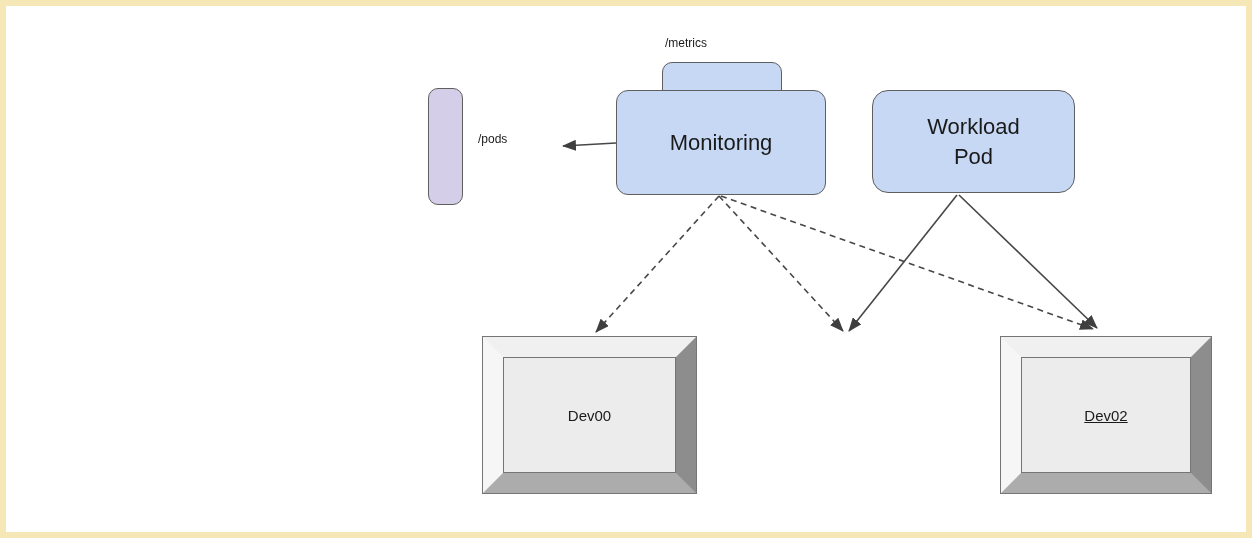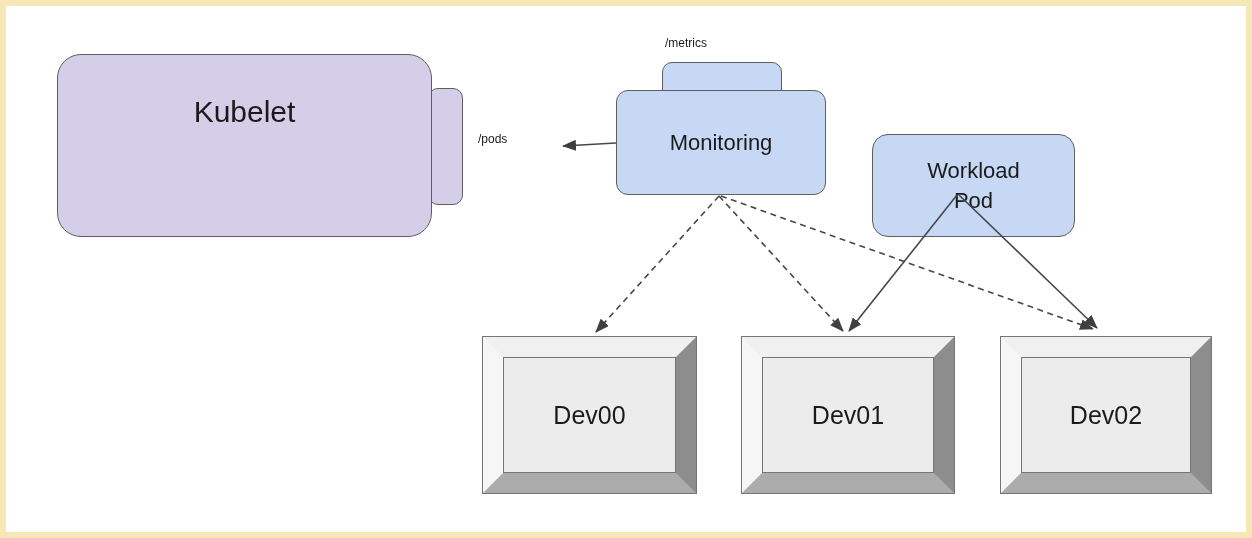--- a/index.html
+++ b/index.html
@@ -69,21 +69,20 @@
     font-size:22px;line-height:30px;
     flex-direction:row;
   }
   .workload{
     left:872px;top:90px;width:203px;height:103px;
     background:var(--blue-fill);
     border-radius:16px;
     z-index:2;
     font-size:22px;line-height:30px;
     flex-direction:column;
-    margin-top:44px;
   }
   .endpoint-label{
     position:absolute;
     font-size:12px;
     color:var(--text);
     z-index:4;
     white-space:nowrap;
   }
   .metrics-label{left:665px;top:36px;}
   .pods-label{left:467px;top:132px;margin-left:11px;}
@@ -94,62 +93,56 @@
     border:20px solid;
     border-top-color:var(--device-bevel-top);
     border-left-color:var(--device-bevel-left);
     border-right-color:var(--device-bevel-right);
     border-bottom-color:var(--device-bevel-bottom);
     background:var(--device-face);
     outline:1.4px solid var(--device-seam);
     box-shadow:inset 0 0 0 1px var(--device-seam);
     display:flex;align-items:center;justify-content:center;
     z-index:2;
-    font-size:25px;
+    font-size:15px;
   }
   .dev00{left:483px;top:337px;width:213px;}
   .dev01{left:742px;top:337px;}
-  .dev02{left:1001px;top:337px;width:210px;}
+  .dev02{left:1001px;top:337px;width:210px;text-decoration:underline;}
   .edges{
     position:absolute;left:0;top:0;
     width:1252px;height:538px;
     z-index:5;
     pointer-events:none;
   }
   .edges line{stroke:var(--arrow);stroke-width:1.6;}
   .edges line.dashed{stroke-dasharray:6 4.5;}
   .lbl{display:block;}
 </style>
 </head>
 <body>
 
 <div class="canvas">
 
   <div class="node kubelet-attachment"></div>
-  <div class="node kubelet">
-    <span class="lbl">Kubelet</span>
-  </div>
   <div class="endpoint-label pods-label">/pods</div>
 
   <div class="endpoint-label metrics-label">/metrics</div>
   <div class="node metrics-tab"></div>
   <div class="node monitoring">
     <span class="lbl">Monitoring</span>
   </div>
 
   <div class="node workload">
     <span class="lbl">Workload</span>
     <span class="lbl">Pod</span>
   </div>
 
   <div class="device dev00">
     <span>Dev00</span>
-  </div>
-  <div class="device dev01">
-    <span>Dev01</span>
   </div>
   <div class="device dev02">
     <span>Dev02</span>
   </div>
 
   <svg class="edges" viewBox="0 0 1252 538" xmlns="http://www.w3.org/2000/svg">
     <defs>
       <marker id="arrowhead" markerUnits="userSpaceOnUse" markerWidth="14" markerHeight="11" refX="13" refY="5.5" orient="auto">
         <path d="M0,0 L14,5.5 L0,11 Z" fill="#3f3f3f"></path>
       </marker>

